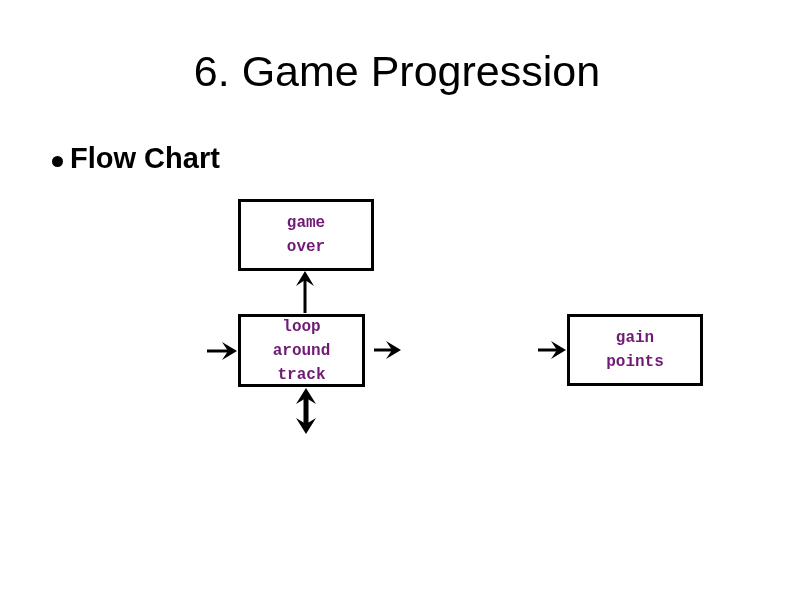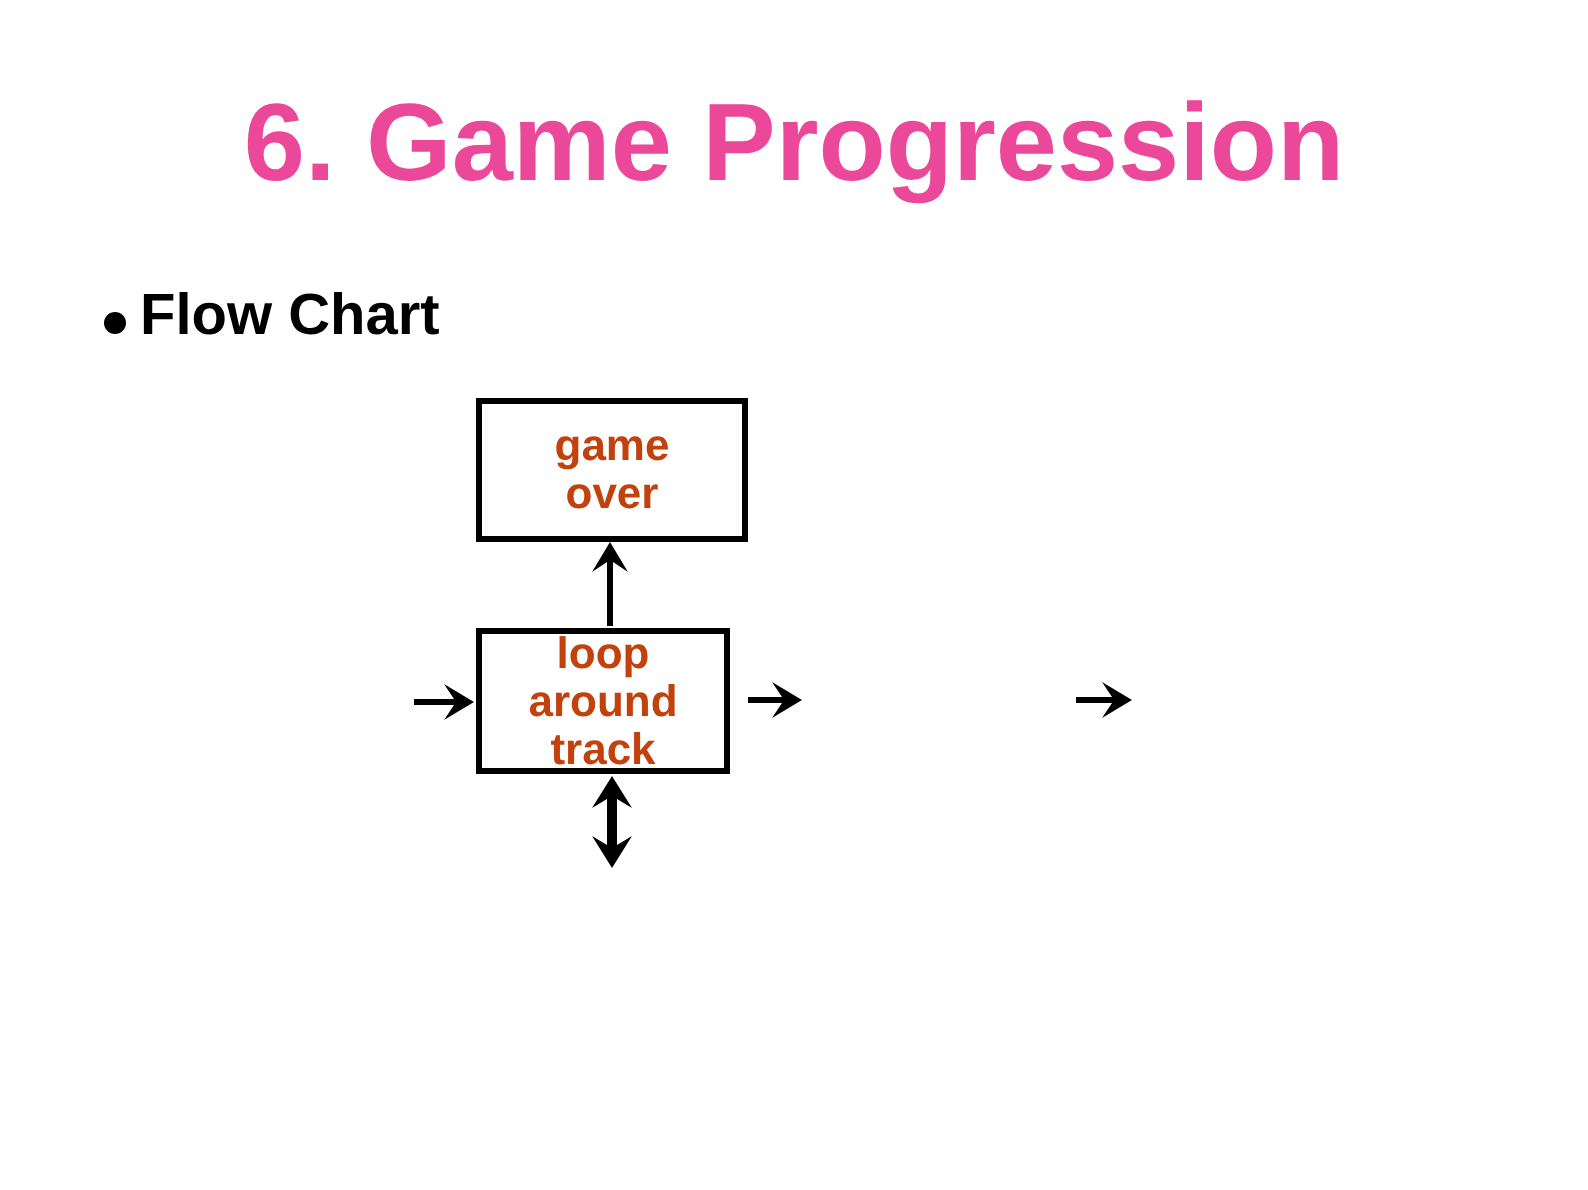--- a/index.html
+++ b/index.html
@@ -15,24 +15,24 @@
     overflow: hidden;
     font-family: "Liberation Sans", sans-serif;
     color: #000000;
   }
   .slide-title {
     position: absolute;
     top: 48px;
     left: 0;
     right: 0;
     text-align: center;
-    font-size: 55px;
+    font-size: 43px;
     line-height: 46px;
-    font-weight: 700;
-    color: #ec4899;
+    font-weight: 400;
+    color: #000000;
   }
   .bullet-row {
     position: absolute;
     top: 141px;
     left: 52px;
     display: flex;
     align-items: center;
   }
   .bullet-dot {
     width: 11px;
@@ -57,25 +57,25 @@
     position: absolute;
     box-sizing: border-box;
     border: 3px solid #000000;
     background: #ffffff;
     display: flex;
     align-items: center;
     justify-content: center;
     text-align: center;
   }
   .node-label {
-    font-family: Liberation Sans, sans-serif;
-    font-size: 22px;
+    font-family: Liberation Mono, monospace;
+    font-size: 16px;
     line-height: 24px;
     font-weight: 700;
-    color: #c2410c;
+    color: #701a75;
     white-space: pre-line;
   }
   .node-game-over   { left: 238px; top: 199px; width: 136px; height: 72px; }
   .node-start       { left: 70px;  top: 315px; width: 137px; height: 72px; }
   .node-loop        { left: 238px; top: 314px; width: 127px; height: 73px; }
   .node-throw       { left: 402px; top: 314px; width: 136px; height: 72px; }
   .node-gain        { left: 567px; top: 314px; width: 136px; height: 72px; }
   .node-new-level   { left: 241px; top: 435px; width: 137px; height: 73px; }
   .arrow-layer {
     position: absolute;
@@ -132,16 +132,20 @@
     </div>
 
 
     <div class="node node-loop">
       <span class="node-label">loop
 around
 track</span>
     </div>
 
 
+    <div class="node node-gain">
+      <span class="node-label">gain
+points</span>
+    </div>
 
 
   </div>
 </div>
 
 </body></html>

